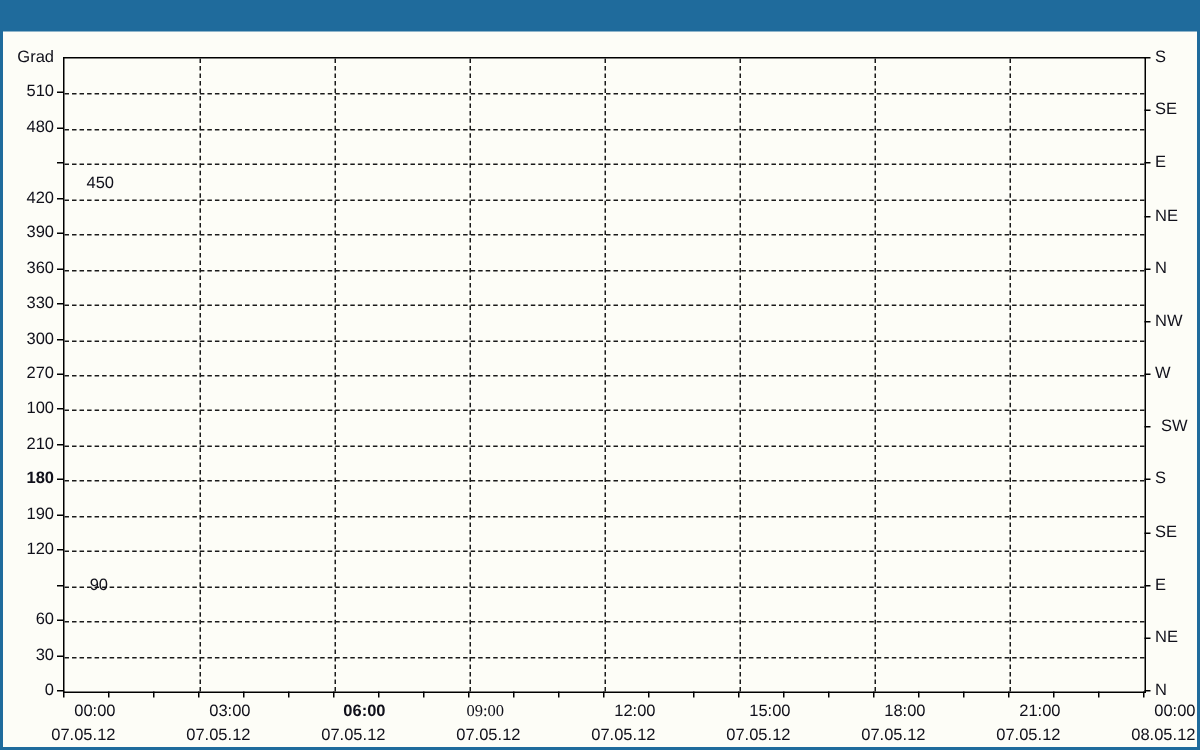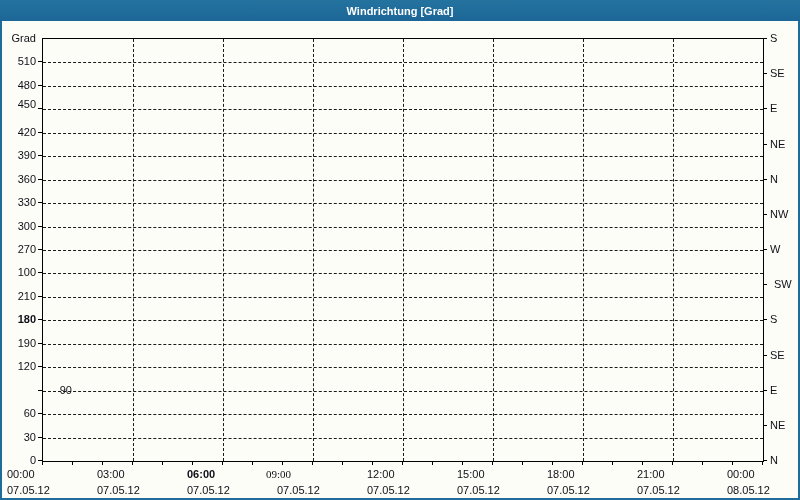--- a/index.html
+++ b/index.html
@@ -26,31 +26,28 @@
   .vgrid{position:absolute;top:0;height:422px;width:0;border-left:1px dashed #1a1a1a;}
   .tick{position:absolute;background:#000;}
   .ylab{
     position:absolute;left:0;width:34px;text-align:right;
     font-size:11px;color:#10101a;line-height:12px;
   }
   .rlab{
     position:absolute;font-size:11px;color:#10101a;line-height:12px;text-align:left;
   }
   .xlab{
-    position:absolute;width:70px;text-align:left;
+    position:absolute;width:70px;text-align:right;
     font-size:11px;color:#10101a;line-height:12px;
   }
 </style>
 </head>
 <body>
 
 <div id="window">
-  <div id="titlebar">
-    <span>Windrichtung [Grad]</span>
-  </div>
   <div id="content">
     <div id="plot">
         <div class="hgrid" style="top: 398.556px;"></div>
         <div class="hgrid" style="top: 375.111px;"></div>
         <div class="hgrid" style="top: 351.667px;"></div>
         <div class="hgrid" style="top: 328.222px;"></div>
         <div class="hgrid" style="top: 304.778px;"></div>
         <div class="hgrid" style="top: 281.333px;"></div>
         <div class="hgrid" style="top: 257.889px;"></div>
         <div class="hgrid" style="top: 234.444px;"></div>
@@ -70,21 +67,21 @@
         <div class="vgrid" style="left: 450px;"></div>
         <div class="vgrid" style="left: 540px;"></div>
         <div class="vgrid" style="left: 630px;"></div>
       </div>
     <div id="decor">
         <div class="tick" style="left: 36px; top: 40.4444px; width: 4px; height: 1px;"></div>
         <div class="ylab" style="top: 34.4444px;">510</div>
         <div class="tick" style="left: 36px; top: 63.8889px; width: 4px; height: 1px;"></div>
         <div class="ylab" style="top: 57.8889px;">480</div>
         <div class="tick" style="left: 36px; top: 87.3333px; width: 4px; height: 1px;"></div>
-        <div class="ylab" style="top: 77px;">450</div>
+        <div class="ylab" style="top: 95px; padding-left: 40px;">450</div>
         <div class="tick" style="left: 36px; top: 110.778px; width: 4px; height: 1px;"></div>
         <div class="ylab" style="top: 104.778px;">420</div>
         <div class="tick" style="left: 36px; top: 134.222px; width: 4px; height: 1px;"></div>
         <div class="ylab" style="top: 128.222px;">390</div>
         <div class="tick" style="left: 36px; top: 157.667px; width: 4px; height: 1px;"></div>
         <div class="ylab" style="top: 151.667px;">360</div>
         <div class="tick" style="left: 36px; top: 181.111px; width: 4px; height: 1px;"></div>
         <div class="ylab" style="top: 175.111px;">330</div>
         <div class="tick" style="left: 36px; top: 204.556px; width: 4px; height: 1px;"></div>
         <div class="ylab" style="top: 198.556px;">300</div>

